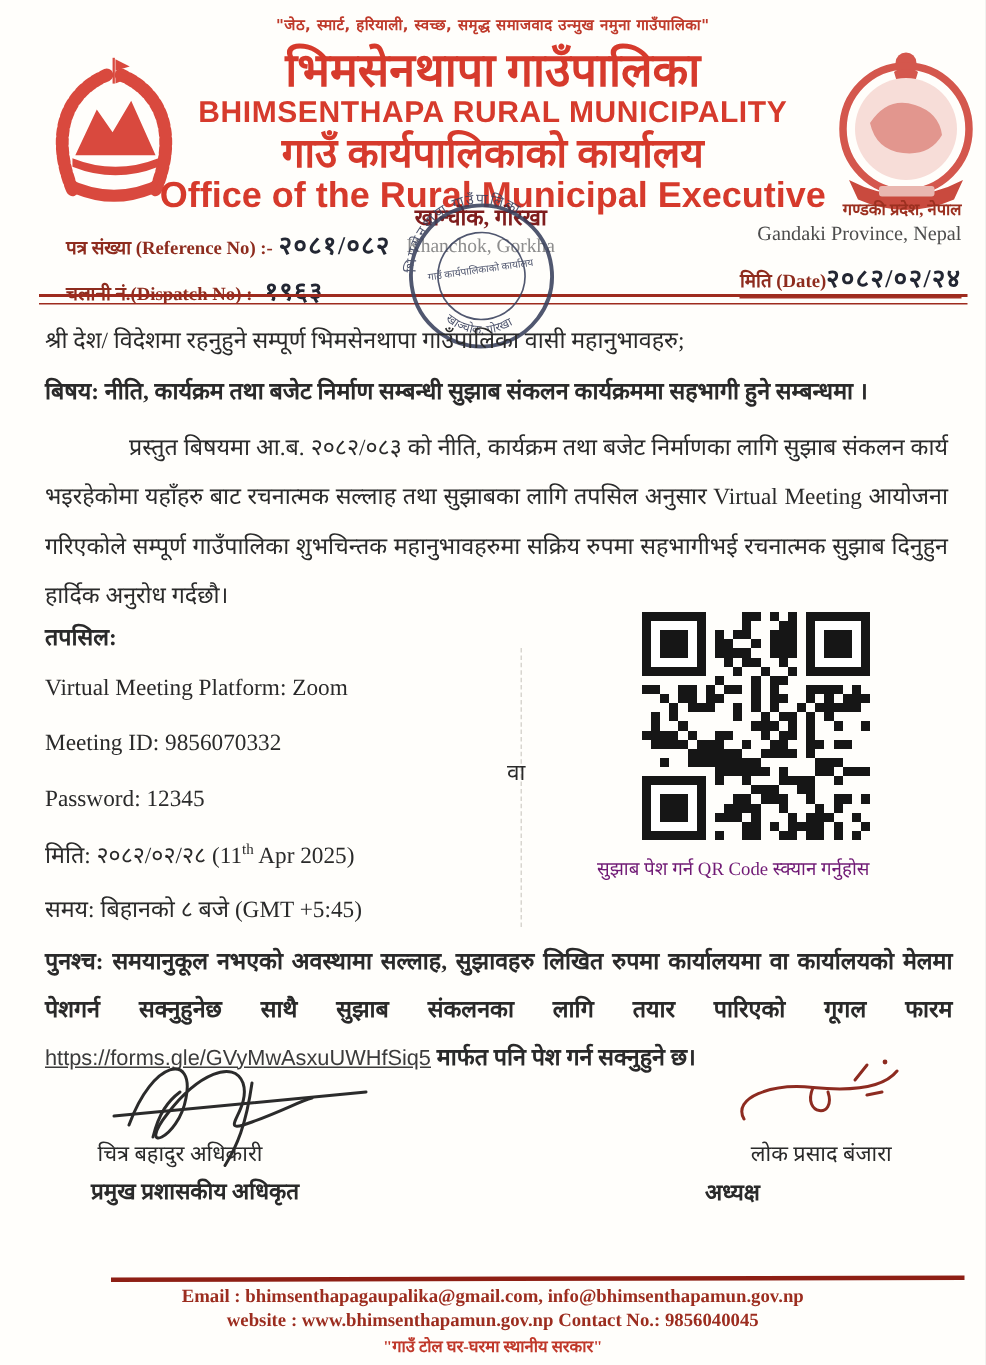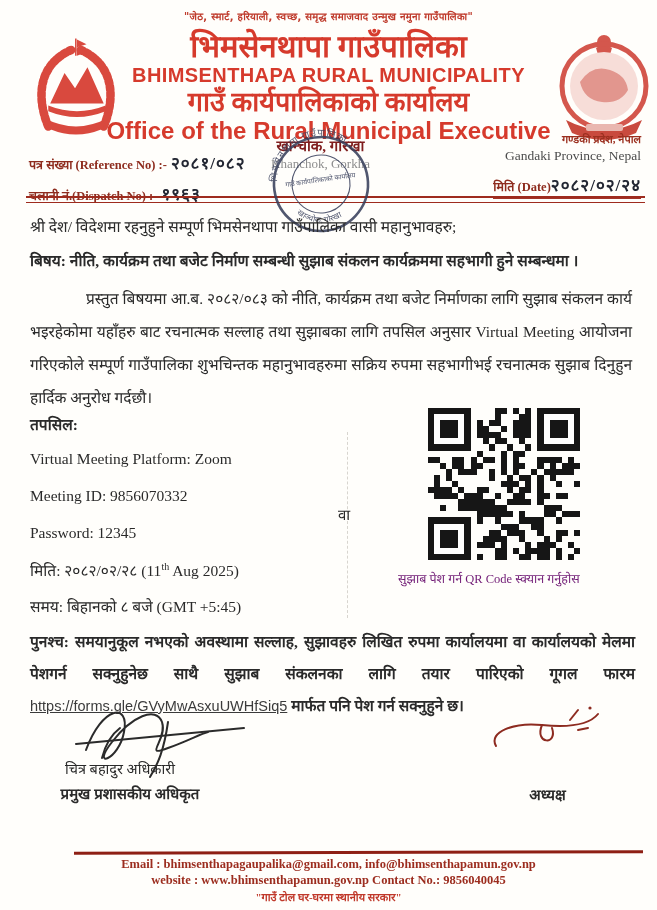--- a/index.html
+++ b/index.html
@@ -19,21 +19,21 @@
   .logo-right{left:556px;top:24px;width:97px;height:132px;}
   .header-titles{position:absolute;left:105px;top:30px;width:447px;text-align:center;color:#d63a2c;}
   .t-nep-1{font-size:31px;font-weight:bold;line-height:1.1;}
   .t-eng-1{font-size:20px;font-weight:bold;font-family:"Liberation Sans","DejaVu Sans",sans-serif;letter-spacing:.4px;line-height:1.15;}
   .t-nep-2{font-size:27px;font-weight:bold;line-height:1.15;}
   .t-eng-2{font-size:24px;font-weight:bold;font-family:"Liberation Sans","DejaVu Sans",sans-serif;line-height:1.1;}
   .place-block{position:absolute;left:228px;top:137px;width:185px;text-align:center;line-height:1.25;}
   .place-nep{font-size:15px;font-weight:bold;color:#7f1d1d;}
   .place-eng{font-size:13px;color:#8d8d8d;font-family:Liberation Serif, serif;}
   
-  .meta-left{position:absolute;left:29px;top:151px;}
+  .meta-left{position:absolute;left:44px;top:151px;}
   .meta-row{margin-bottom:8px;}
   .meta-label{font-size:12.5px;font-weight:bold;color:#8e2c1e;}
   .meta-value{font-size:17px;font-weight:bold;color:#232733;letter-spacing:1px;}
   .meta-right{position:absolute;right:16px;top:131px;text-align:right;}
   .prov-nep{font-size:11px;font-weight:bold;color:#9c3020;}
   .prov-eng{font-size:13.5px;color:#4c4c4c;margin-top:2px;}
   .date-row{margin-top:9px;border-bottom:1.5px solid #a33227;padding-bottom:2px;}
   .divider{position:absolute;left:26px;right:12px;top:196px;height:4px;
     border-top:2.5px solid #9e2b1e;border-bottom:1.5px solid #9e2b1e;}
   
@@ -56,21 +56,21 @@
   .postscript{position:absolute;left:30px;top:626px;width:605px;font-size:15.5px;
     line-height:2.05;text-align:justify;}
   .ps-bold{font-weight:bold;}
   .ps-link{color:#3b3b3b;text-decoration:underline;font-family:"Liberation Sans","DejaVu Sans",sans-serif;font-size:14.5px;}
   
   .sig-svg-left{position:absolute;left:72px;top:698px;width:180px;height:80px;}
   .sig-svg-right{position:absolute;left:486px;top:702px;width:120px;height:60px;}
   .sig-left-name{position:absolute;left:40px;top:758px;width:160px;text-align:center;font-size:14.5px;}
   .sig-left-title{position:absolute;left:30px;top:783px;width:200px;text-align:center;font-size:15px;font-weight:bold;}
   .sig-right-name{position:absolute;left:470px;top:758px;width:155px;text-align:center;font-size:14.5px;}
-  .sig-right-title{position:absolute;left:470px;top:784px;width:155px;text-align:center;font-size:15px;font-weight:bold;}
+  .sig-right-title{position:absolute;left:470px;top:784px;width:155px;font-size:15px;font-weight:bold;}
   
   .footer-rule{position:absolute;left:74px;right:14px;top:851px;height:2.5px;background:#8e1f14;transform:rotate(-.15deg);}
   .footer-email{position:absolute;left:0;top:857px;width:100%;text-align:center;
     font-size:12.5px;font-weight:bold;color:#9c2d1f;}
   .footer-web{position:absolute;left:0;top:873px;width:100%;text-align:center;
     font-size:12.5px;font-weight:bold;color:#9c2d1f;}
   .footer-slogan{position:absolute;left:0;top:889px;width:100%;text-align:center;
     font-size:11px;font-weight:bold;color:#c0392b;}
 </style>
 </head>
@@ -159,21 +159,21 @@
   <div class="salutation">श्री देश/ विदेशमा रहनुहुने सम्पूर्ण भिमसेनथापा गाउँपालिका वासी महानुभावहरु;</div>
   <div class="subject">बिषय: नीति, कार्यक्रम तथा बजेट निर्माण सम्बन्धी सुझाब संकलन कार्यक्रममा सहभागी हुने सम्बन्धमा ।</div>
   <div class="main-par">प्रस्तुत बिषयमा आ.ब. २०८२/०८३ को नीति, कार्यक्रम तथा बजेट निर्माणका लागि सुझाब संकलन कार्य भइरहेकोमा यहाँहरु बाट रचनात्मक सल्लाह तथा सुझाबका लागि तपसिल अनुसार Virtual Meeting आयोजना गरिएकोले सम्पूर्ण गाउँपालिका शुभचिन्तक महानुभावहरुमा सक्रिय रुपमा सहभागीभई रचनात्मक सुझाब दिनुहुन हार्दिक अनुरोध गर्दछौ।</div>
   <div class="details-heading">तपसिल:</div>
 
   <div class="meeting-list">
     <div class="meeting-item">Virtual Meeting Platform: Zoom</div>
     <div class="meeting-item" style="margin-top:18px;">Meeting ID: 9856070332</div>
     <div class="meeting-item" style="margin-top:19px;">Password: 12345</div>
     <div class="meeting-item" style="margin-top:17px;">
-      <span>मिति: २०८२/०२/२८ (11</span><span class="sup">th</span><span> Aug 2025)</span>
+      <span>मिति: २०८२/०२/२८ (11</span><span class="sup">th</span><span> Apr 2025)</span>
     </div>
     <div class="meeting-item" style="margin-top:18px;">समय: बिहानको ८ बजे (GMT +5:45)</div>
   </div>
 
   <div class="fold-line"></div>
   <div class="or-text">वा</div>
 
   <div class="qr-wrap">
     <svg id="qr-svg" viewBox="0 0 150 150" shape-rendering="crispEdges">
         <g fill="#161616">
@@ -417,20 +417,21 @@
 
   <svg class="sig-svg-right" viewBox="0 0 120 60">
     <g stroke="#8d2b20" stroke-width="2" fill="none" stroke-linecap="round">
       <path d="M10 44 C 2 30, 28 20, 56 23 C 86 26, 104 22, 112 12"></path>
       <path d="M56 23 C 48 42, 72 44, 66 26"></path>
       <path d="M84 18 l8 -10"></path>
       <path d="M92 28 l10 -2"></path>
       <circle cx="104" cy="6" r="1.6" fill="#8d2b20" stroke="none"></circle>
     </g>
   </svg>
+  <div class="sig-right-name">लोक प्रसाद बंजारा</div>
   <div class="sig-right-title">अध्यक्ष</div>
 
   <div class="footer-rule"></div>
   <div class="footer-email">Email : bhimsenthapagaupalika@gmail.com, info@bhimsenthapamun.gov.np</div>
   <div class="footer-web">website : www.bhimsenthapamun.gov.np Contact No.: 9856040045</div>
   <div class="footer-slogan">"गाउँ टोल घर-घरमा स्थानीय सरकार"</div>
 
 </div>
 
 </body></html>

